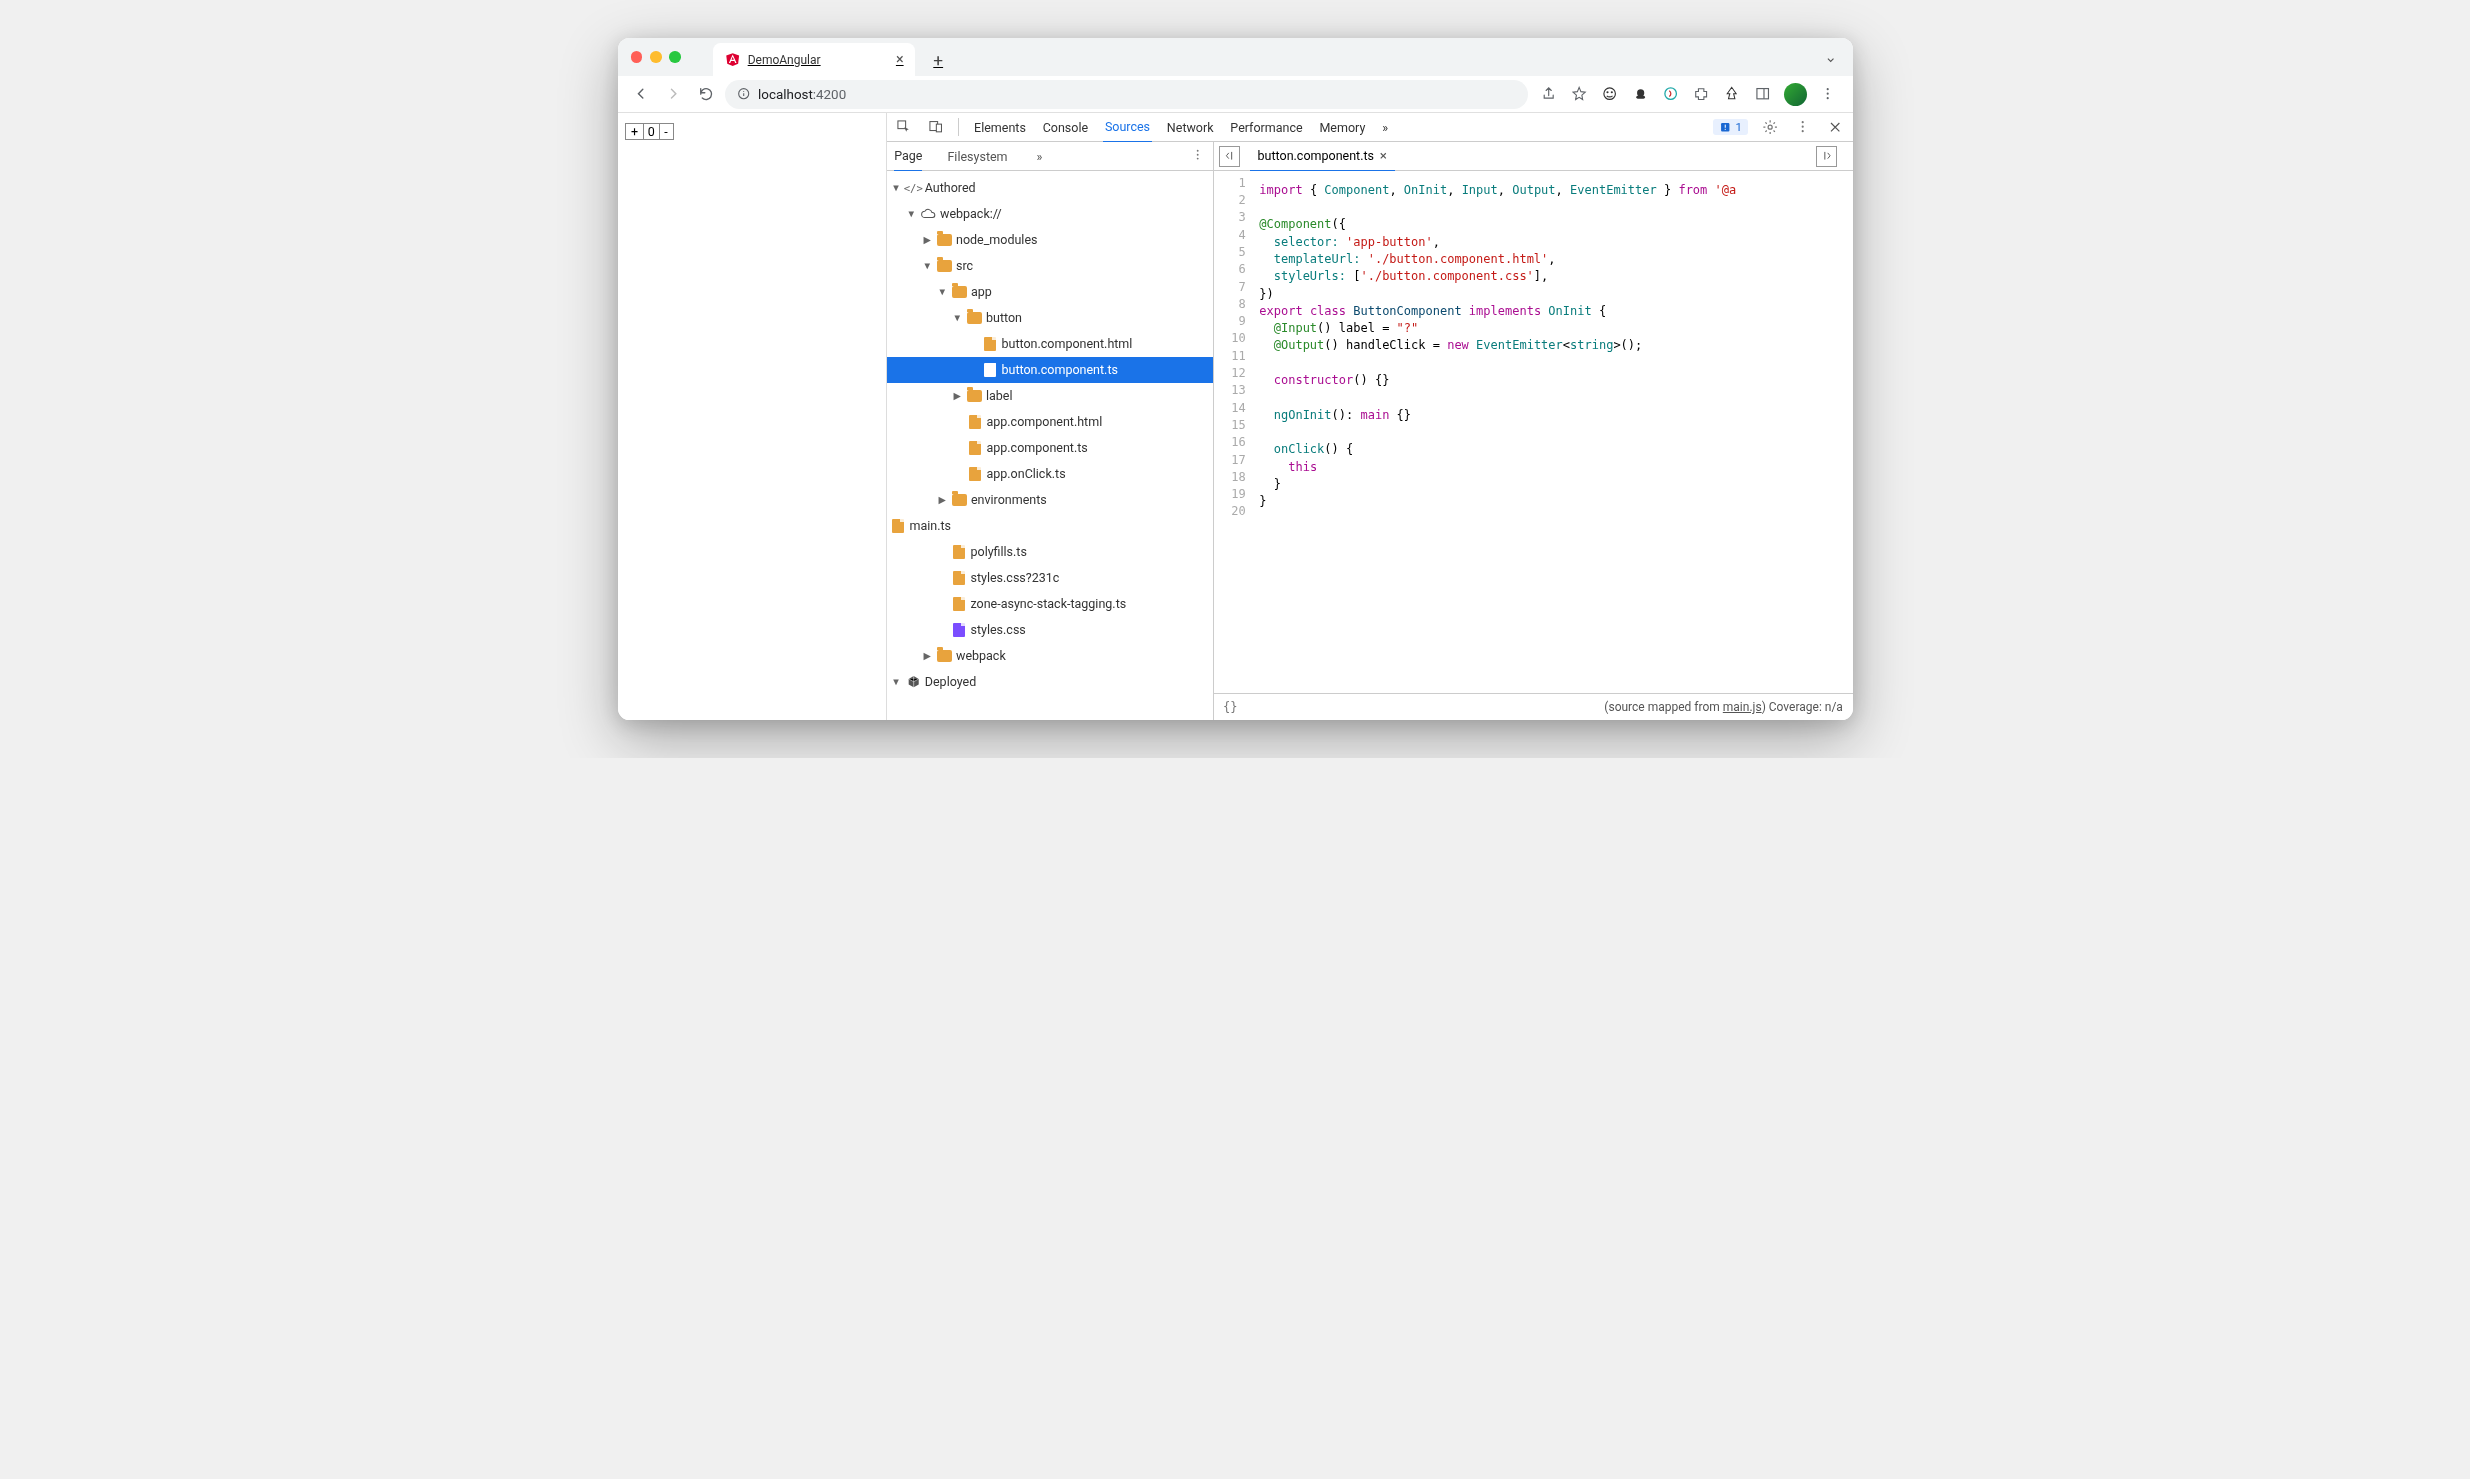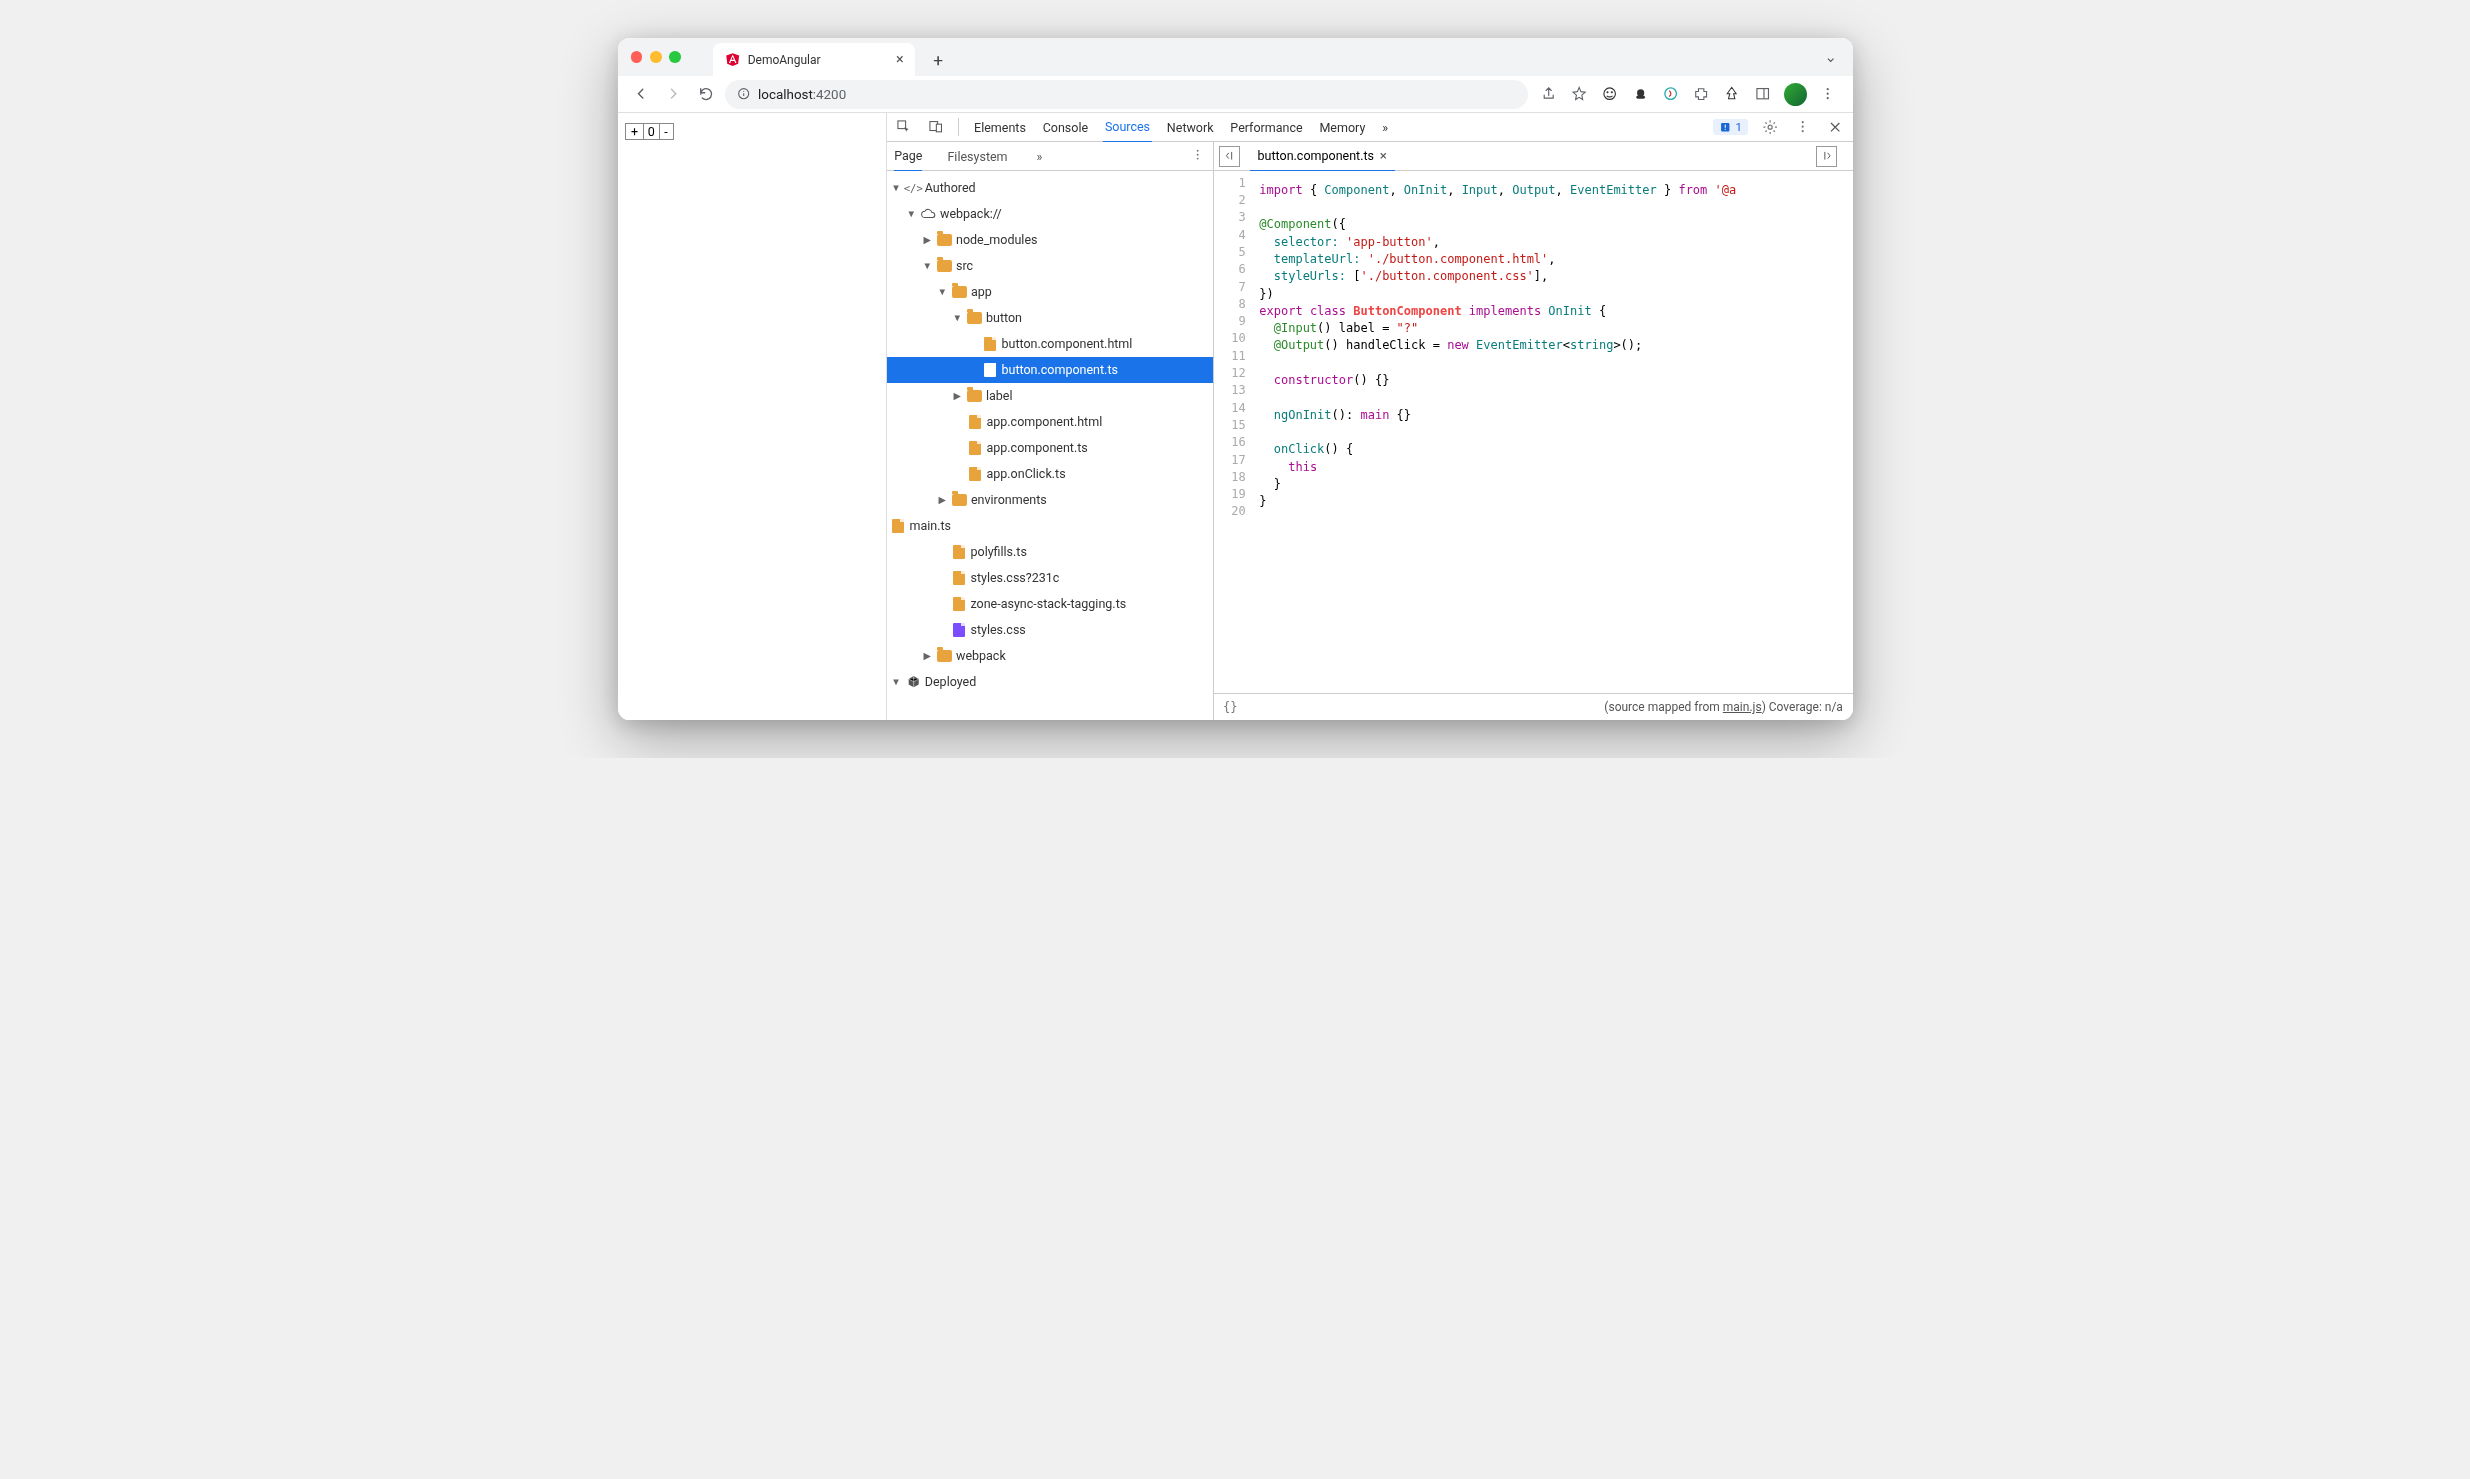--- a/index.html
+++ b/index.html
@@ -31,21 +31,21 @@
     display: flex;
     gap: 7.7px;
     position: absolute;
     left: 13.4px;
     top: 13.4px;
   }
   .tl { width: 11.5px; height: 11.5px; border-radius: 50%; }
   .tl.red { background: #ff5f57; }
   .tl.yel { background: #febc2e; }
   .tl.grn { background: #28c840; }
-  .tabstrip { display:flex; align-items:flex-end; margin-left: 86px; flex:1;}
+  .tabstrip { display:flex; align-items:flex-end; margin-left: 86px; flex:1;text-decoration:underline;}
   .browsertab {
     height: 33px;
     background: #fff;
     border-radius: 7.7px 7.7px 0 0;
     display: flex;
     align-items: center;
     padding: 0 11.5px;
     font-size: 12px;
     color: #333;
     gap: 7.7px;
@@ -138,21 +138,21 @@
   .et{display:flex;align-items:center;gap:5.8px;height:29px;padding:0 7.7px;border-bottom:1.9px solid #1a73e8;}
   .et .x{color:#555;cursor:pointer;font-size:13.4px;}
   .showdrawer2{margin-left:auto;}
   .code-area{flex:1;display:flex;font-family:Menlo,Monaco,Consolas,monospace;font-size:12px;line-height:17.3px;overflow:auto;}
   .gutter{width:40px;text-align:right;color:#aaa;padding:3.8px 7.7px 3.8px 0;user-select:none;background:#fff;}
   .codelines{flex:1;padding:3.8px 0 3.8px 5.8px;white-space:pre;color:#000;margin-top:7px;}
   .k-purple{color:#aa0d91;}
   .k-teal{color:#097c7c;}
   .k-green{color:#2a8a2a;}
   .k-red{color:#c41a16;}
-  .k-navy{color:#ef4444;font-weight:bold;}
+  .k-navy{color:#0c4a6e;}
   .editor-status{height:27px;border-top:1px solid #ccc;display:flex;align-items:center;padding:0 9.6px;font-size:12px;color:#555;}
   .editor-status .braces{font-family:monospace;color:#777;}
   .editor-status .right{margin-left:auto;}
   .editor-status .link{color:#555;text-decoration:underline;}
 </style>
 </head>
 <body>
 
 <div class="window">
 

